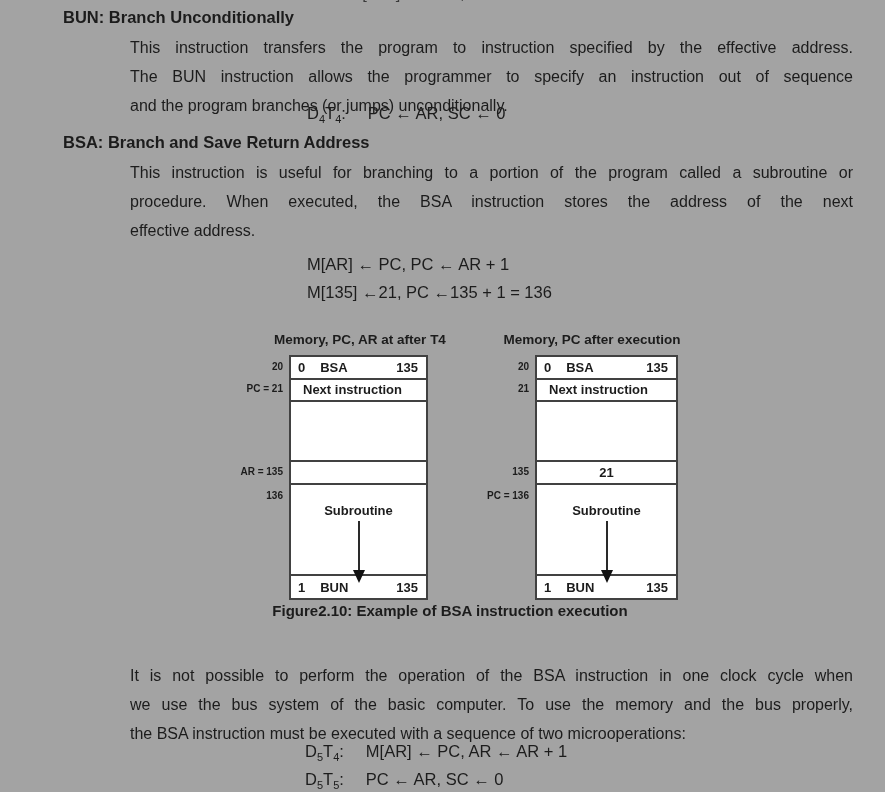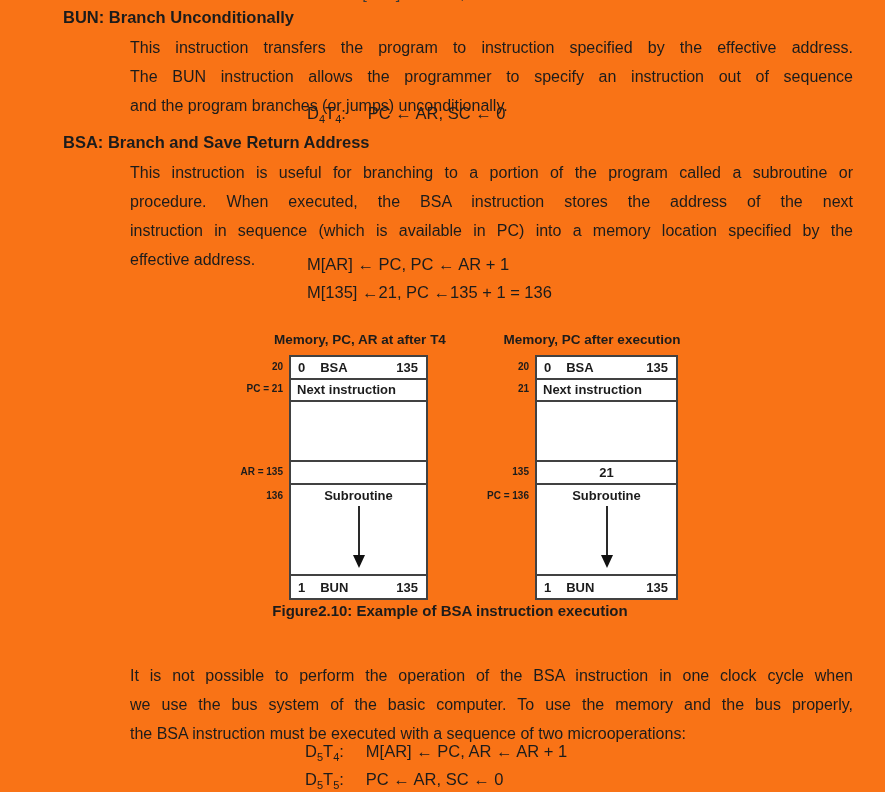--- a/index.html
+++ b/index.html
@@ -1,19 +1,19 @@
 <!DOCTYPE html>
 <html><head>
 <meta charset="utf-8">
 <style>
   html,body{margin:0;padding:0;background:#ffffff;}
   .page{
     position:relative;
     width:885px;height:792px;
-    background:#f97316;
+    background:#a3a3a3;
     overflow:hidden;
     font-family:"Liberation Sans",sans-serif;
     color:#1c1c1c;
   }
   
   .clip-top{
     position:absolute;left:285px;top:0;width:300px;height:4px;
     overflow:hidden;
   }
   .clip-top span{
@@ -55,25 +55,25 @@
     position:absolute;top:355px;
     border:2px solid #414141;background:#ffffff;
     box-sizing:content-box;
   }
   .mrow{box-sizing:border-box;border-bottom:2px solid #414141;
     font-size:13px;font-weight:bold;}
   .rowA,.rowF{height:23px;display:flex;align-items:center;padding:0 8px 0 7px;}
   .rowF{height:22px;border-bottom:none;}
   .rowA .op,.rowF .op{margin-left:15px;}
   .rowA .addr,.rowF .addr{margin-left:auto;}
-  .rowB{height:22px;line-height:20px;padding-left:6px;}
+  .rowB{height:22px;line-height:20px;padding-left:12px;}
   .rowC{height:60px;}
   .rowD{height:23px;line-height:21px;text-align:center;}
   .rowE{height:89px;border-bottom:2px solid #414141;text-align:center;}
-  .sub-label{padding-top:3px;font-size:13px;font-weight:bold;}
+  .sub-label{padding-top:18px;font-size:13px;font-weight:bold;}
   .down-arrow{position:relative;margin:3px auto 0;width:12px;height:62px;}
   .down-arrow .shaft{
     position:absolute;left:5px;top:0;width:2px;height:50px;background:#2a2a2a;
   }
   .down-arrow .head{
     position:absolute;left:0;top:49px;width:0;height:0;
     border-left:6px solid transparent;border-right:6px solid transparent;
     border-top:13px solid #111;
   }
   .caption{
@@ -100,21 +100,20 @@
 
   <div class="formula" style="left:307px;top:99px">
     <span class="flabel"><span>D</span><sub>4</sub><span>T</span><sub>4</sub><span>:</span></span><span class="fbody">PC ← AR, SC ← 0</span>
   </div>
 
   <div class="heading" style="top:133px">BSA: Branch and Save Return Address</div>
 
   <div class="para" style="top:158px">
     <div class="jline">This instruction is useful for branching to a portion of the program called a subroutine or</div>
     <div class="jline">procedure. When executed, the BSA instruction stores the address of the next</div>
-    <div class="jline">instruction in sequence (which is available in PC) into a memory location specified by the</div>
     <div class="lline">effective address.</div>
   </div>
 
   <div class="formula" style="left:307px;top:250px">M[AR] ← PC, PC ← AR + 1</div>
   <div class="formula" style="left:307px;top:278px">M[135] ←21, PC ←135 + 1 = 136</div>
 
   <div>
 
     <div class="ftitle" style="left:250px;width:220px">Memory, PC, AR at after T4</div>
     <div class="ftitle" style="left:482px;width:220px">Memory, PC after execution</div>

